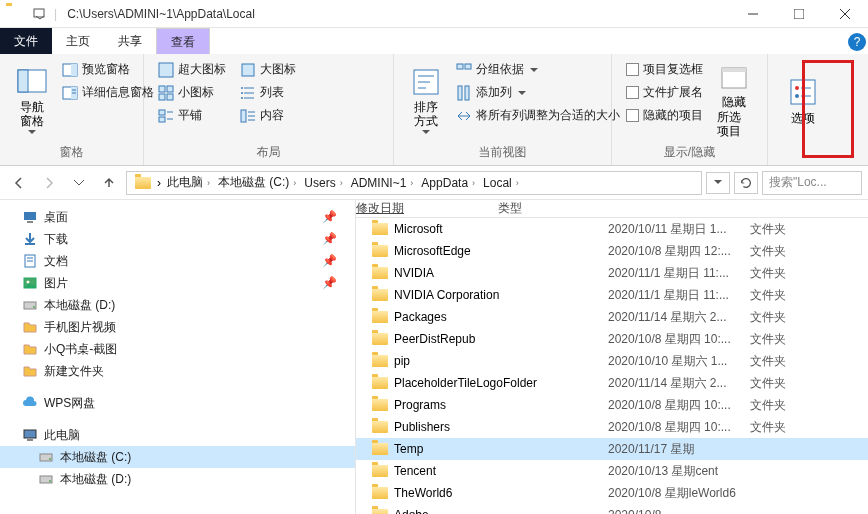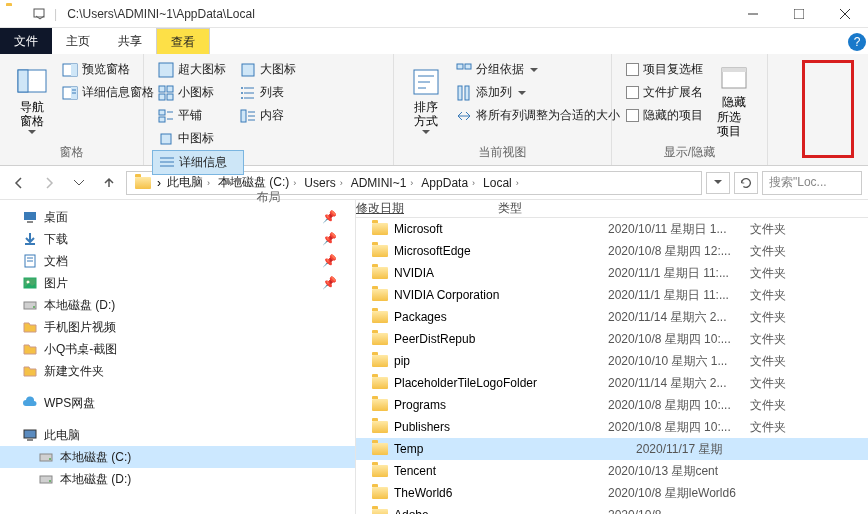--- a/index.html
+++ b/index.html
@@ -6,21 +6,21 @@
 body { background:#fff; width:868px; height:514px; overflow:hidden; position:relative; }
 .titlebar { height:28px; background:#fff; display:flex; align-items:center; border-bottom:1px solid #e5e5e5; }
 .titlebar .folder-ic { width:16px; height:16px; margin:0 6px; }
 .titlebar .qat-ic { width:16px; height:16px; margin:0 4px; }
 .titlebar .path { margin-left:8px; color:#333; }
 .titlebar .spacer { flex:1; }
 .winbtn { width:46px; height:28px; display:flex; align-items:center; justify-content:center; color:#555; }
 .tabs { height:26px; background:#fff; display:flex; align-items:flex-end; }
 .tab { padding:0 14px; height:26px; line-height:26px; color:#fff; background:#0f172a; }
 .tab.plain { background:transparent; color:#222; }
-.tab.active { background:#fde047; color:#222; border:1px solid #d0d0d0; border-bottom:none; }
+.tab.active { background:#c4b5fd; color:#222; border:1px solid #d0d0d0; border-bottom:none; }
 .help { margin-left:auto; width:18px; height:18px; border-radius:50%; background:#1979ca; color:#fff; text-align:center; line-height:18px; margin-right:2px; margin-bottom:3px;}
 .ribbon { height:112px; background:#f5f5f5; border-bottom:1px solid #d0d0d0; display:flex; position:relative; }
 .group { border-right:1px solid #e0e0e0; padding:4px 8px 2px 8px; display:flex; flex-direction:column; }
 .group .body { flex:1; display:flex; }
 .group .label { text-align:center; color:#666; padding:2px 0; }
 .rbtn { display:flex; align-items:center; padding:3px 6px; gap:4px; color:#222; white-space:nowrap; }
 .rbtn .ic { width:16px; height:16px; flex-shrink:0; }
 .rbtn-lg { display:flex; flex-direction:column; align-items:center; justify-content:center; padding:4px 8px; gap:2px; width:48px; }
 .rbtn-lg .ic { width:32px; height:32px; }
 .col { display:flex; flex-direction:column; }
@@ -40,21 +40,21 @@
 .navitem.sel { background:#cce8ff; }
 .navitem .ic { width:16px; height:16px; flex-shrink:0; }
 .navpin { position:absolute; right:18px; color:#666; }
 .navgap { height:10px; }
 .filepane { flex:1; overflow:hidden; display:flex; flex-direction:column; }
 .cols { display:flex; height:24px; border-bottom:1px solid #e5e5e5; align-items:center; color:#444; }
 .cols .c1 { width:252px; padding-left:16px; }
 .cols .c2 { width:142px;text-decoration:underline; }
 .cols .c3 { flex:1; }
 .filerow { display:flex; height:22px; align-items:center; }
-.filerow.sel { background:#cce8ff;gap:28px; }
+.filerow.sel { background:#cce8ff; }
 .filerow .c1 { width:252px; padding-left:16px; display:flex; align-items:center; gap:6px; }
 .filerow .c2 { width:142px; color:#555; white-space:nowrap; overflow:hidden; }
 .filerow .c3 { flex:1; color:#555; }
 .folder-sm { width:16px; height:12px; background:linear-gradient(#ffe9a6,#f5c147); border-radius:1px; position:relative; flex-shrink:0; }
 .folder-sm:before { content:""; position:absolute; top:-3px; left:0; width:6px; height:3px; background:#f5c147; border-radius:1px 1px 0 0; }
 svg { display:block; }
 </style>
 </head>
 <body>
 
@@ -180,44 +180,20 @@
         <div class="rbtn">
             <svg class="ic" viewBox="0 0 16 16">
               <rect x="1" y="2" width="5" height="12" fill="#cfe6f7" stroke="#3a7bb8"></rect>
               <line x1="8" y1="4" x2="15" y2="4" stroke="#3a7bb8"></line>
               <line x1="8" y1="8" x2="15" y2="8" stroke="#3a7bb8"></line>
               <line x1="8" y1="12" x2="15" y2="12" stroke="#3a7bb8"></line>
             </svg>
             <span>内容</span>
           </div>
       </div>
-      <div class="col" style="width:92px">
-        <div class="rbtn">
-            <svg class="ic" viewBox="0 0 16 16">
-              <rect x="3" y="3" width="10" height="10" fill="#cfe6f7" stroke="#3a7bb8"></rect>
-            </svg>
-            <span>中图标</span>
-          </div>
-        <div class="rbtn" style="background:#cde6f7;border:1px solid #7ab5e0">
-            <svg class="ic" viewBox="0 0 16 16">
-              <line x1="1" y1="3" x2="15" y2="3" stroke="#3a7bb8"></line>
-              <line x1="1" y1="7" x2="15" y2="7" stroke="#3a7bb8"></line>
-              <line x1="1" y1="11" x2="15" y2="11" stroke="#3a7bb8"></line>
-            </svg>
-            <span>详细信息</span>
-          </div>
-        <div class="rbtn" style="justify-content:flex-end;gap:2px;padding-right:2px">
-            <svg width="8" height="6">
-              <path d="M0 6 L4 0 L8 6" fill="#888"></path>
-            </svg>
-            <svg width="8" height="6">
-              <path d="M0 0 L4 6 L8 0" fill="#888"></path>
-            </svg>
-          </div>
-      </div>
     </div>
     <div class="label">布局</div>
   </div>
 
   <div class="group" style="width:218px">
     <div class="body">
       <div class="rbtn-lg">
         <svg class="ic" viewBox="0 0 32 32">
             <rect x="4" y="4" width="24" height="24" fill="#fff" stroke="#3a7bb8"></rect>
             <line x1="8" y1="10" x2="24" y2="10" stroke="#3a7bb8"></line>
@@ -284,20 +260,32 @@
             <rect x="4" y="6" width="24" height="4" fill="#ddd"></rect>
           </svg>
         <span style="line-height:1.1">隐藏</span>
         <span style="line-height:1.1">所选项目</span>
       </div>
     </div>
     <div class="label">显示/隐藏</div>
   </div>
 
   <div class="group" style="border-right:none;width:70px">
+    <div class="body">
+      <div class="rbtn-lg" style="width:54px">
+        <svg class="ic" viewBox="0 0 32 32">
+            <rect x="4" y="4" width="24" height="24" fill="#fff" stroke="#3a7bb8"></rect>
+            <circle cx="10" cy="12" r="2" fill="#d33"></circle>
+            <line x1="14" y1="12" x2="24" y2="12" stroke="#3a7bb8"></line>
+            <circle cx="10" cy="20" r="2" fill="#3a7bb8"></circle>
+            <line x1="14" y1="20" x2="24" y2="20" stroke="#3a7bb8"></line>
+          </svg>
+        <span>选项</span>
+      </div>
+    </div>
     <div class="label">&nbsp;</div>
   </div>
   <div class="highlight-box"></div>
 </div>
 
 <div class="addrbar">
   <div class="navbtn en">
       <svg width="16" height="16">
         <path d="M10 3 L5 8 L10 13" fill="none" stroke="#555" stroke-width="1.5"></path>
       </svg>

